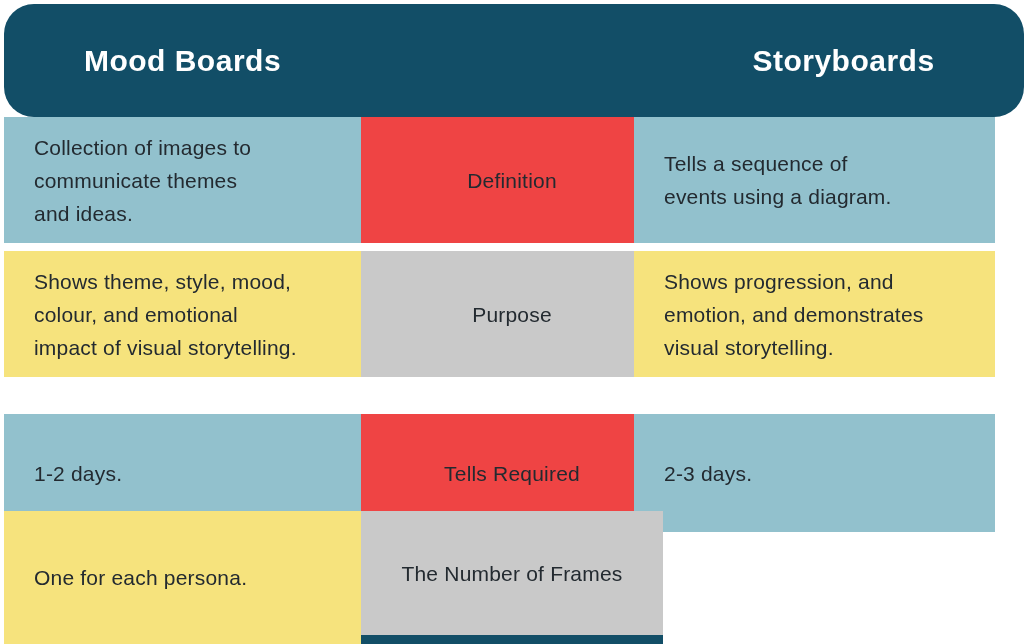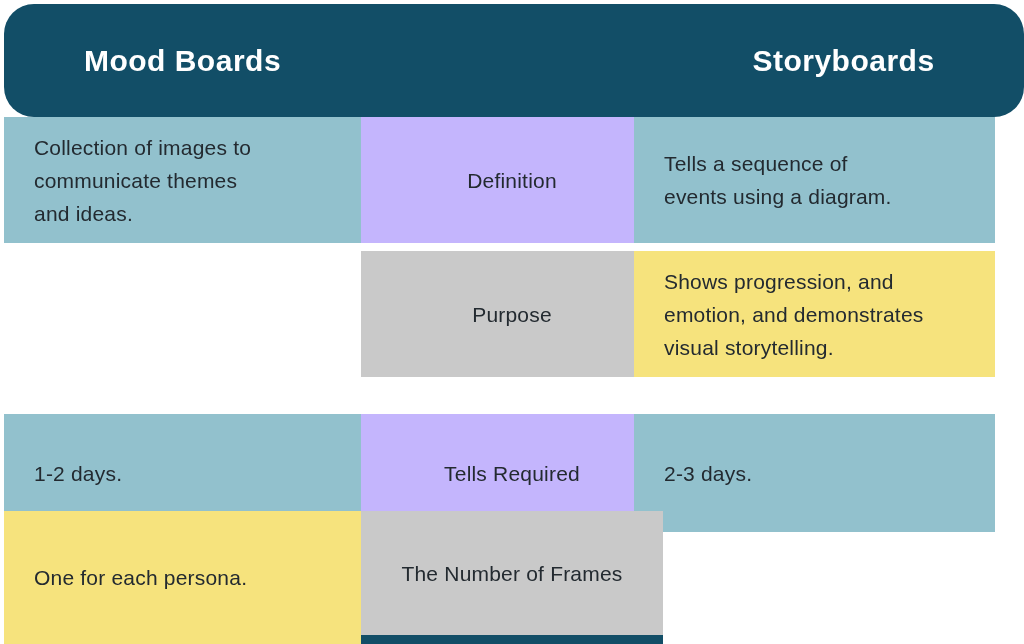--- a/index.html
+++ b/index.html
@@ -47,21 +47,21 @@
 
   
   .r1 { top: 117px; height: 126px; }
   .r2 { top: 251px; height: 126px; }
   .r3 { top: 385px; height: 118px; margin-top: 29px; }
   .r4 { top: 511px; height: 133px; }
   .r4mid { top: 511px; height: 124px; }
 
   
   .blue   { background: #92c1cd; }
-  .cream  { background: #c4b5fd; }
+  .cream  { background: #ef4444; }
   .yellow { background: #f6e37d; }
   .gray   { background: #c9c9c9; }
 
   .cell {
     display: flex;
     align-items: center;
     box-sizing: border-box;
     font-size: 21px;
     line-height: 33px;
     letter-spacing: 0.2px;
@@ -95,20 +95,23 @@
     <div class="header-title right">Storyboards</div>
   </div>
 
   <div class="abs cell side-cell blue col1 r1">Collection of images to
 communicate themes
 and ideas.</div>
   <div class="abs cell label-cell cream col2 r1">Definition</div>
   <div class="abs cell side-cell blue col3 r1">Tells a sequence of
 events using a diagram.</div>
 
+  <div class="abs cell side-cell yellow col1 r2">Shows theme, style, mood,
+colour, and emotional
+impact of visual storytelling.</div>
   <div class="abs cell label-cell gray col2 r2">Purpose</div>
   <div class="abs cell side-cell yellow col3 r2">Shows progression, and
 emotion, and demonstrates
 visual storytelling.</div>
 
   <div class="abs cell side-cell blue col1 r3">1-2 days.</div>
   <div class="abs cell label-cell cream col2 r3">Tells Required</div>
   <div class="abs cell side-cell blue col3 r3">2-3 days.</div>
 
   <div class="abs cell side-cell yellow col1 r4">One for each persona.</div>

